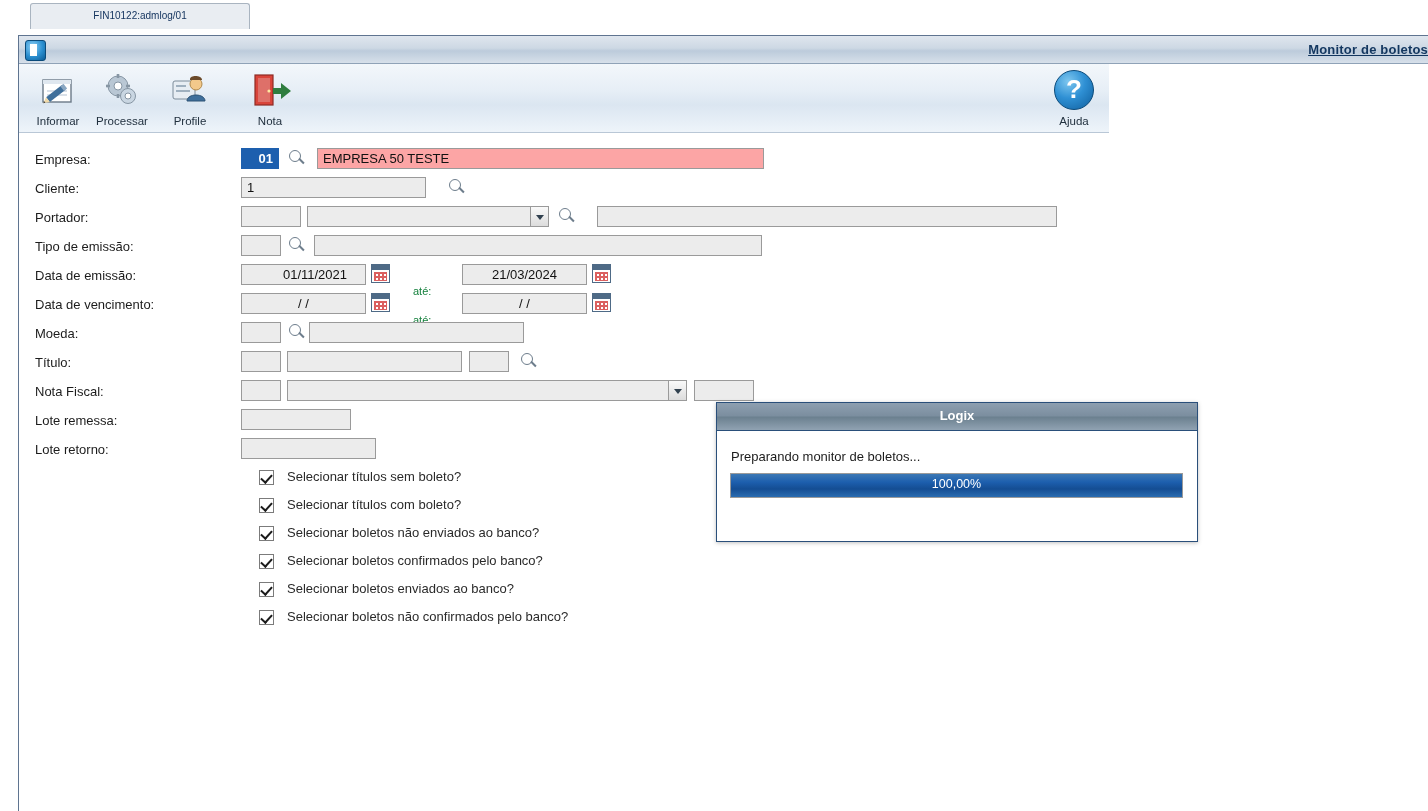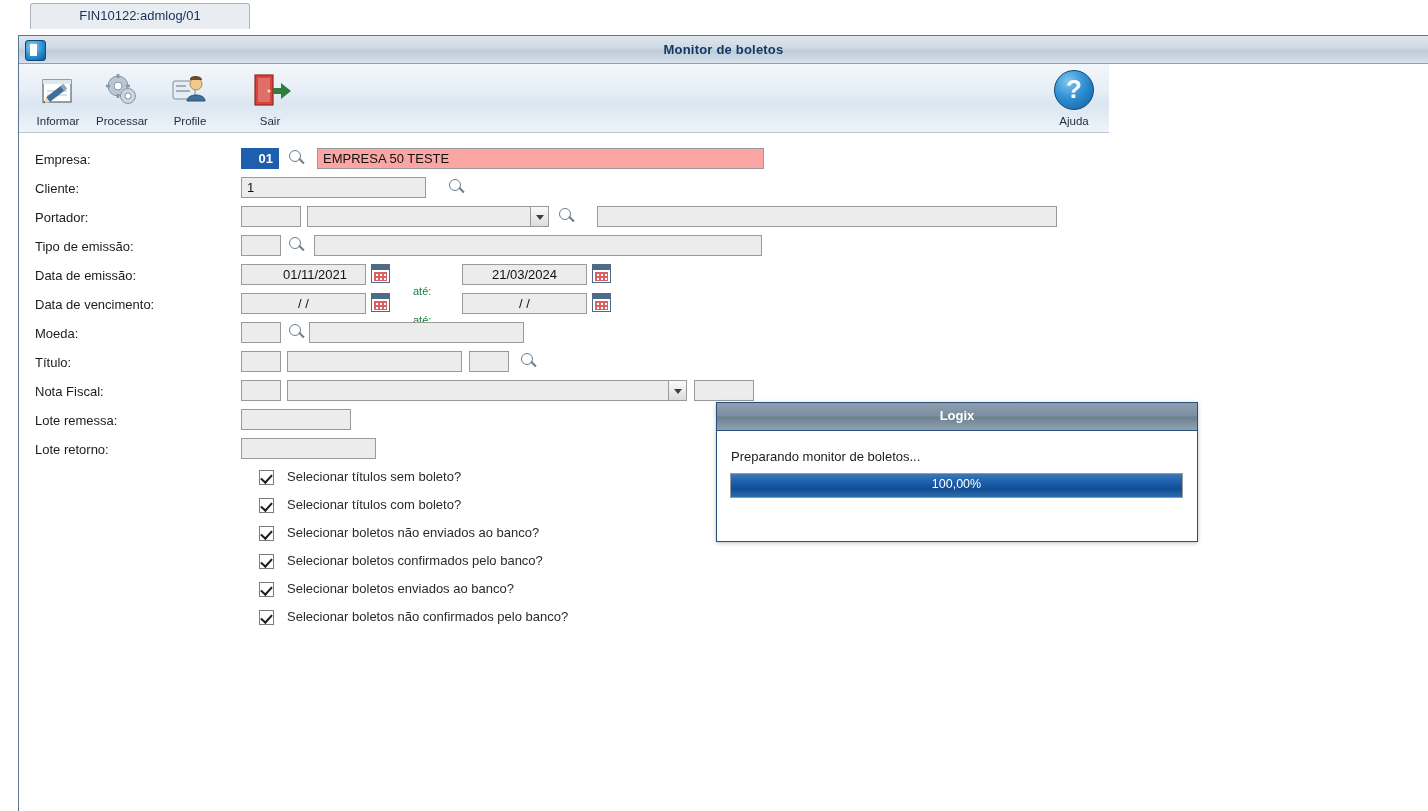--- a/index.html
+++ b/index.html
@@ -26,21 +26,21 @@
   .tabstrip .tab {
     position: absolute;
     left: 30px;
     top: 3px;
     width: 218px;
     height: 25px;
     background: #e9edf2;
     border: 1px solid #a9b4c0;
     border-bottom: none;
     border-radius: 3px 3px 0 0;
-    font-size: 13px;
+    font-size: 10px;
     color: #11315c;
     text-align: center;
     line-height: 24px;
   }
 
   
   .window {
     position: absolute;
     left: 18px;
     top: 35px;
@@ -55,25 +55,26 @@
   .titlebar {
     height: 27px;
     background: linear-gradient(to bottom, #dfe6ee 0%, #cdd8e4 45%, #bccbdb 55%, #d7e0ea 100%);
     border-bottom: 1px solid #8fa2b7;
     position: relative;
   }
   .titlebar .title {
     position: absolute;
     left: 0; right: 0; top: 0;
     line-height: 27px;
-    text-align: center;
+    text-align: right;
     font-weight: bold;
     font-size: 13px;
     color: #12365f;
     letter-spacing: .2px;
+    text-decoration: underline;
   }
   .titlebar .app-logo {
     position: absolute;
     left: 6px; top: 4px;
     width: 19px; height: 19px;
     border-radius: 3px;
     background: radial-gradient(circle at 35% 30%, #8fd0f5 0%, #2b8fd0 55%, #0b5b96 100%);
     border: 1px solid #0a4a7a;
   }
   .titlebar .app-logo::after {
@@ -403,21 +404,21 @@
         <svg width="42" height="40" viewBox="0 0 42 40">
           <rect x="6" y="4" width="18" height="30" fill="#d9443a" stroke="#8e2b24" stroke-width="1.2"></rect>
           <rect x="9" y="7" width="12" height="24" fill="#f0f4f7" opacity=".25"></rect>
           <circle cx="20" cy="20" r="1.6" fill="#ffe8a0"></circle>
           <g>
             <rect x="24" y="17" width="10" height="6" fill="#2f7d3f"></rect>
             <polygon points="32,12 42,20 32,28" fill="#2f7d3f"></polygon>
           </g>
         </svg>
       </span>
-      <span class="lbl">Sair</span>
+      <span class="lbl">Nota</span>
     </div>
 
     <div class="help-btn">
       <span class="help-circle">?</span>
       <span class="lbl">Ajuda</span>
     </div>
   </div>
 
   <div class="form">
 

